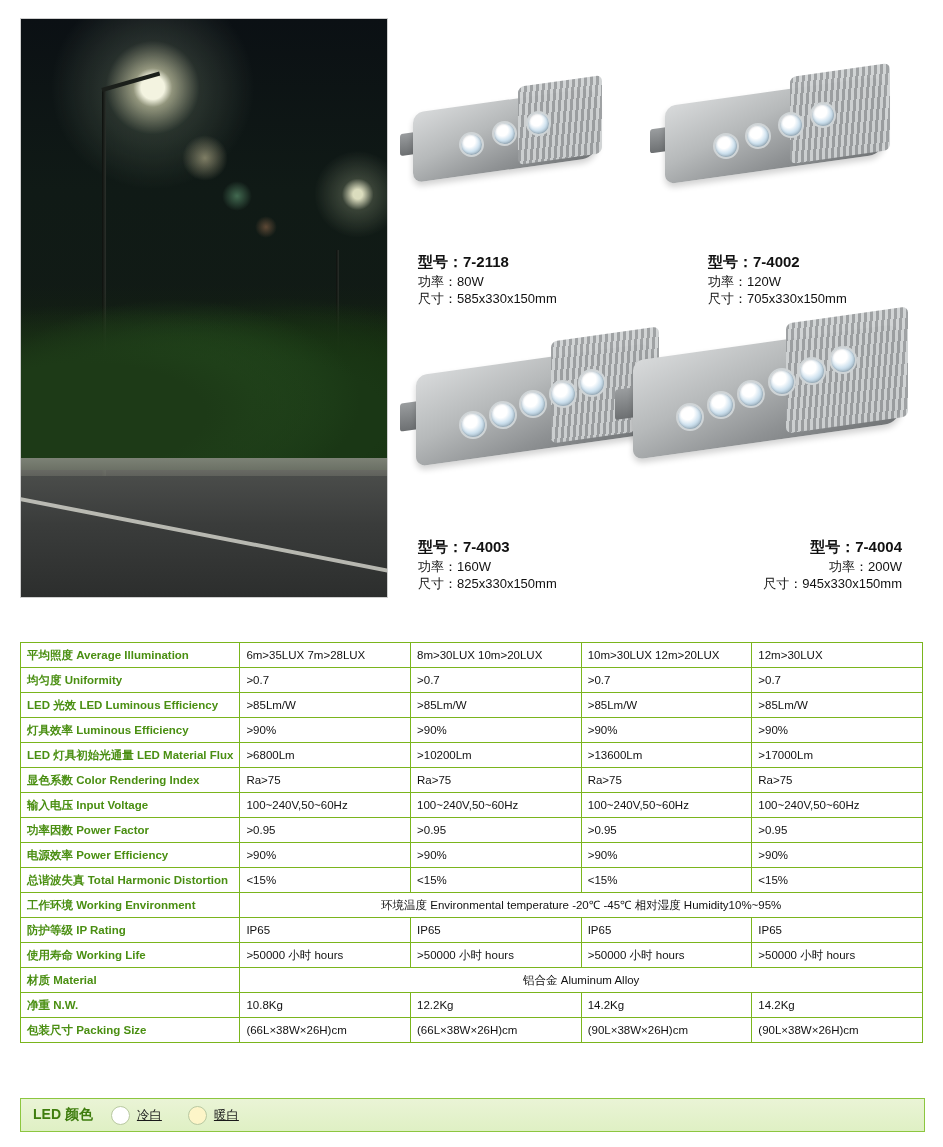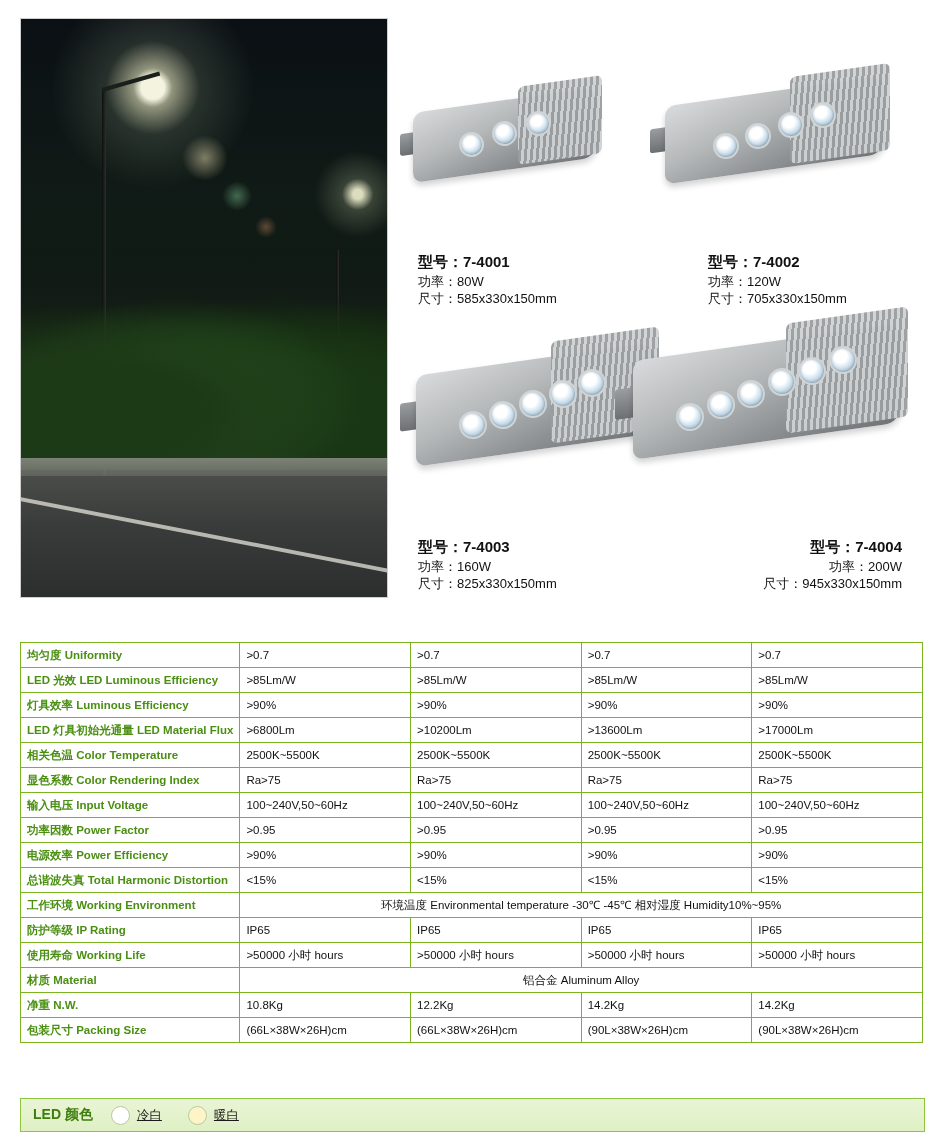--- a/index.html
+++ b/index.html
@@ -174,21 +174,21 @@
     <div class="lamp">
       <div class="arm"></div>
       <div class="body"></div>
       <div class="fins"></div>
       <div class="lens" style="left:28%;top:46%;width:21px;height:21px;"></div>
       <div class="lens" style="left:44%;top:38%;width:21px;height:21px;"></div>
       <div class="lens" style="left:60%;top:30%;width:21px;height:21px;"></div>
     </div>
   </div>
   <div class="cap" style="left:418px;top:253px;width:230px;">
-    <div class="model">型号：7-4001</div>
+    <div class="model">型号：7-2118</div>
     <div>功率：80W</div>
     <div>尺寸：585x330x150mm</div>
   </div>
 
   <div class="prod" style="left:650px;top:58px;width:250px;height:150px;">
     <div class="lamp">
       <div class="arm"></div>
       <div class="body"></div>
       <div class="fins"></div>
       <div class="lens" style="left:25%;top:50%;width:22px;height:22px;"></div>
@@ -237,20 +237,27 @@
   <div class="cap" style="left:672px;top:538px;width:230px;text-align:right;">
     <div class="model">型号：7-4004</div>
     <div>功率：200W</div>
     <div>尺寸：945x330x150mm</div>
   </div>
 </div>
 
 <table class="spec">
   <tbody>
     <tr>
+      <td class="label">平均照度  Average Illumination</td>
+      <td class="val">6m&gt;35LUX   7m&gt;28LUX</td>
+      <td class="val">8m&gt;30LUX   10m&gt;20LUX</td>
+      <td class="val">10m&gt;30LUX 12m&gt;20LUX</td>
+      <td class="val">12m&gt;30LUX</td>
+    </tr>
+    <tr>
       <td class="label">均匀度  Uniformity</td>
       <td class="val">&gt;0.7</td>
       <td class="val">&gt;0.7</td>
       <td class="val">&gt;0.7</td>
       <td class="val">&gt;0.7</td>
     </tr>
     <tr>
       <td class="label">LED 光效  LED Luminous Efficiency</td>
       <td class="val">&gt;85Lm/W</td>
       <td class="val">&gt;85Lm/W</td>
@@ -265,27 +272,20 @@
       <td class="val">&gt;90%</td>
     </tr>
     <tr>
       <td class="label">LED 灯具初始光通量  LED Material Flux</td>
       <td class="val">&gt;6800Lm</td>
       <td class="val">&gt;10200Lm</td>
       <td class="val">&gt;13600Lm</td>
       <td class="val">&gt;17000Lm</td>
     </tr>
     <tr>
-      <td class="label">相关色温  Color Temperature</td>
-      <td class="val">2500K~5500K</td>
-      <td class="val">2500K~5500K</td>
-      <td class="val">2500K~5500K</td>
-      <td class="val">2500K~5500K</td>
-    </tr>
-    <tr>
       <td class="label">显色系数  Color Rendering Index</td>
       <td class="val">Ra&gt;75</td>
       <td class="val">Ra&gt;75</td>
       <td class="val">Ra&gt;75</td>
       <td class="val">Ra&gt;75</td>
     </tr>
     <tr>
       <td class="label">输入电压  Input Voltage</td>
       <td class="val">100~240V,50~60Hz</td>
       <td class="val">100~240V,50~60Hz</td>
@@ -308,21 +308,21 @@
     </tr>
     <tr>
       <td class="label">总谐波失真  Total Harmonic Distortion</td>
       <td class="val">&lt;15%</td>
       <td class="val">&lt;15%</td>
       <td class="val">&lt;15%</td>
       <td class="val">&lt;15%</td>
     </tr>
     <tr>
       <td class="label">工作环境  Working Environment</td>
-      <td class="center" colspan="4">环境温度 Environmental temperature -30℃ -45℃  相对湿度 Humidity10%~95%</td>
+      <td class="center" colspan="4">环境温度 Environmental temperature -20℃ -45℃  相对湿度 Humidity10%~95%</td>
     </tr>
     <tr>
       <td class="label">防护等级  IP Rating</td>
       <td class="val">IP65</td>
       <td class="val">IP65</td>
       <td class="val">IP65</td>
       <td class="val">IP65</td>
     </tr>
     <tr>
       <td class="label">使用寿命  Working Life</td>

